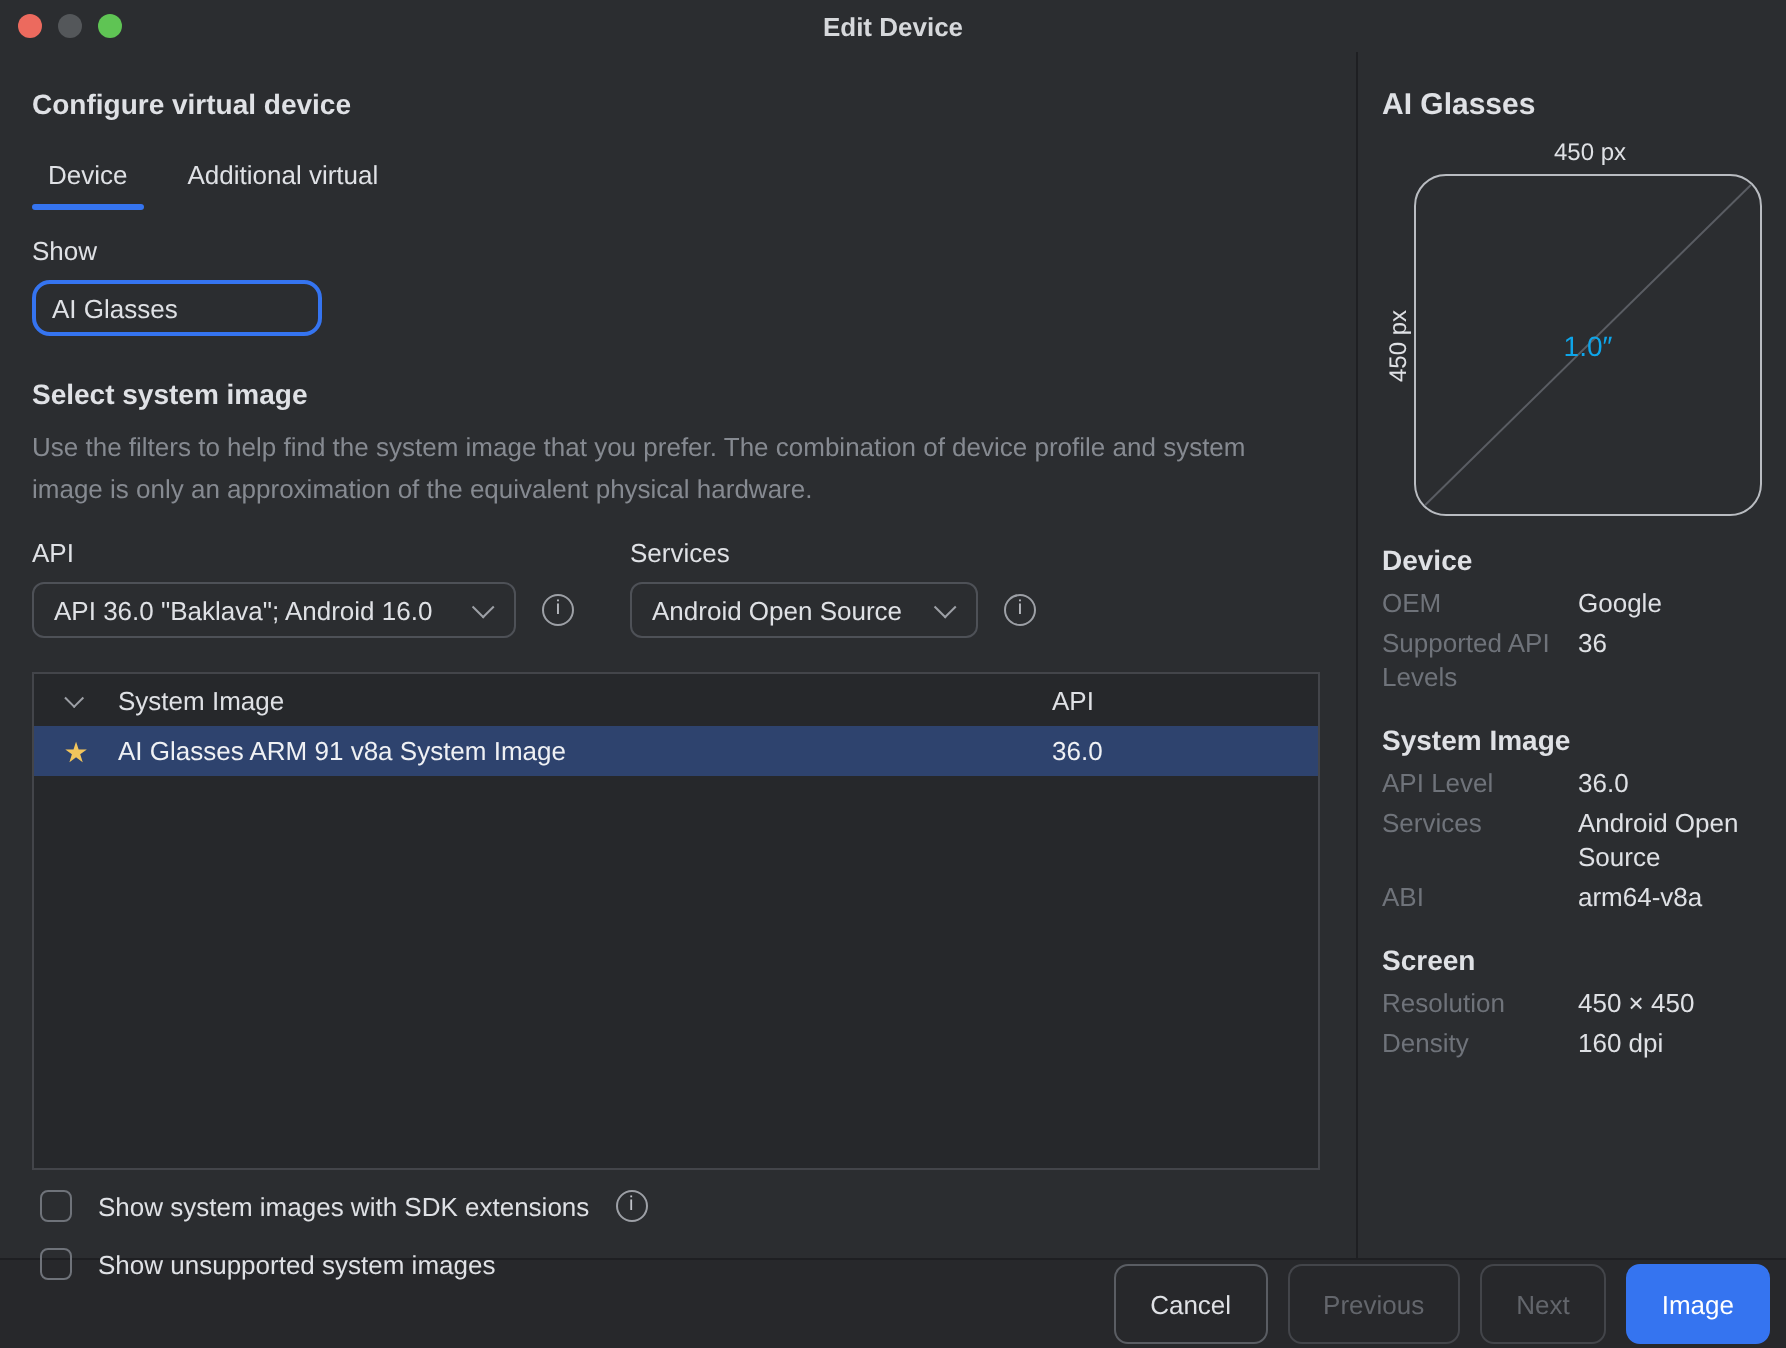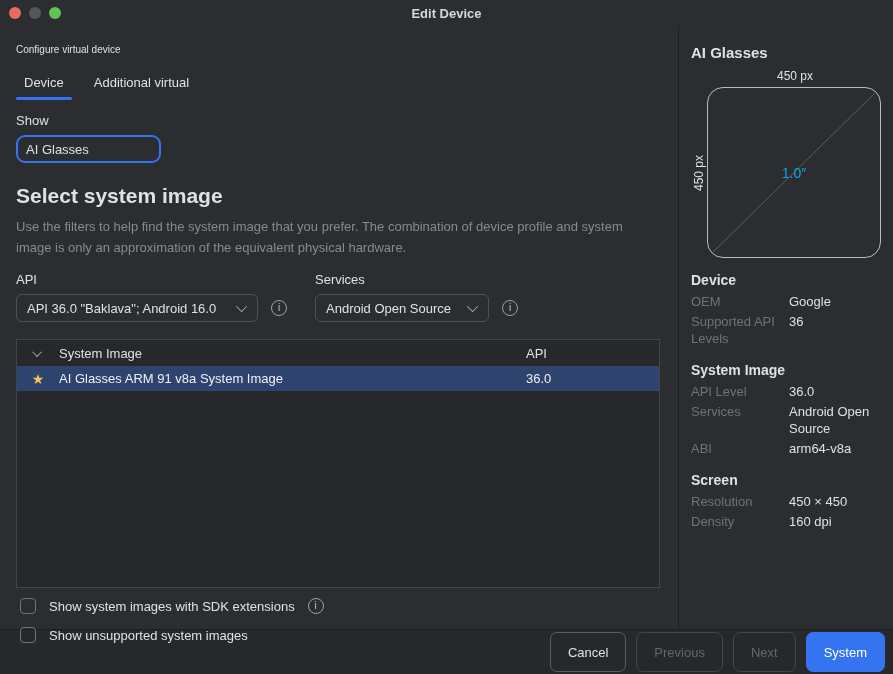--- a/index.html
+++ b/index.html
@@ -14,32 +14,32 @@
   .light.close { background:#ec6a5e; }
   .light.min { background:#54575a; }
   .light.max { background:#5fc454; }
   .win-title { position:absolute; left:0; right:0; text-align:center; font-weight:700; font-size:13px; color:#d6d8db; pointer-events:none; }
 
   
   .bodyrow { flex:1; display:flex; min-height:0; }
   .main { flex:1; padding:6px 16px 0 16px; position:relative; }
   .panel { width:215px; flex:0 0 215px; border-left:1px solid #1e1f22; padding:8px 12px 0 12px; }
 
-  h1.page-heading { font-size:10px; font-weight:400; margin:12px 0 0 0; color:#dfe1e5; }
+  h1.page-heading { font-size:14px; font-weight:700; margin:12px 0 0 0; color:#dfe1e5; }
 
   
   .tabs { display:flex; gap:14px; margin-top:13px; }
   .tab { padding:7px 8px 10px 8px; position:relative; color:#dfe1e5; cursor:default; }
   .tab.active::after { content:""; position:absolute; left:0; right:0; bottom:0; height:3px; background:#3574f0; border-radius:2px; }
 
   .field-label { margin-top:13px; color:#dfe1e5; }
   .name-input { display:block; margin-top:7px; width:145px; height:28px; background:transparent;
     border:2px solid #3574f0; border-radius:9px; color:#dfe1e5; padding:0 8px; font:13px "Liberation Sans",sans-serif; outline:none; }
 
-  h2.section-heading { font-size:21px; font-weight:700; margin:21px 0 0 0; }
+  h2.section-heading { font-size:14px; font-weight:700; margin:21px 0 0 0; }
   p.section-desc { margin:8px 0 0 0; color:#868a91; line-height:21px; max-width:632px; }
 
   
   .filters { display:flex; gap:28px; margin-top:14px; }
   .filter-label { margin-bottom:7px; }
   .filter-row { display:flex; align-items:center; gap:13px; }
   .combo { height:28px; border:1px solid #4e5157; border-radius:6px; padding:0 10px; display:flex; align-items:center; justify-content:space-between; background:transparent; }
   .combo-api { width:242px; }
   .combo-services { width:174px; }
   .chev { width:8px; height:8px; border-left:1.5px solid #9da0a6; border-bottom:1.5px solid #9da0a6; transform:rotate(-45deg) translateY(-2px); margin-left:10px; }
@@ -207,16 +207,16 @@
         <span class="dlabel">Density</span>
         <span class="dval">160 dpi</span>
       </div>
     </div>
   </div>
 
   <div class="footer">
     <button class="btn secondary">Cancel</button>
     <button class="btn disabled">Previous</button>
     <button class="btn disabled">Next</button>
-    <button class="btn primary">System</button>
+    <button class="btn primary">Image</button>
   </div>
 
 </div>
 
 </body></html>

